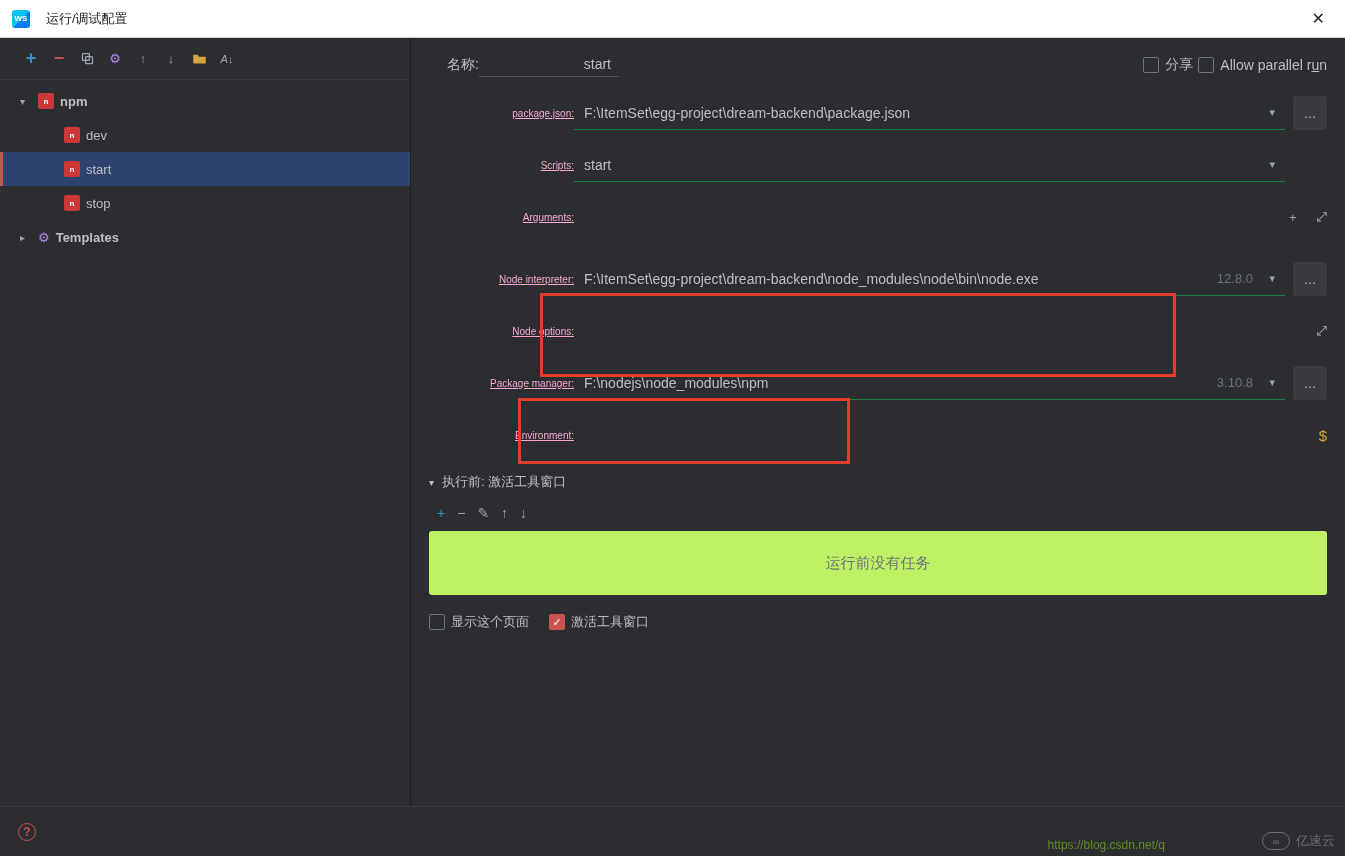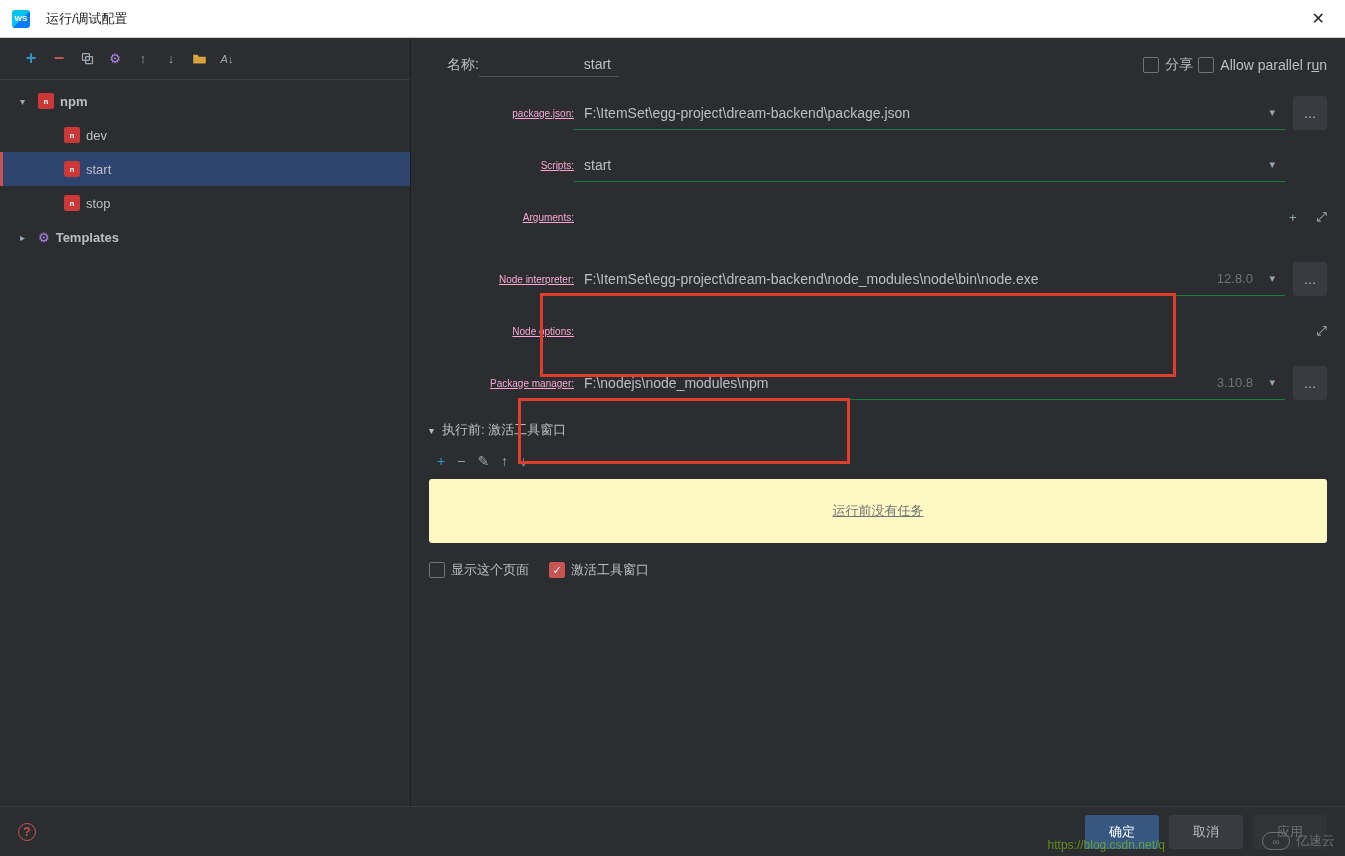--- a/index.html
+++ b/index.html
@@ -45,21 +45,21 @@
 .chk-box { width:16px; height:16px; border:1px solid #6f737a; border-radius:2px; display:flex; align-items:center; justify-content:center; }
 .chk-box.checked { background:#c75450; border-color:#c75450; color:#fff; font-size:11px; }
 
 .highlight-red { position:absolute; border: 3px solid #e03e2d; pointer-events:none; }
 
 .before-run { margin-top: 20px; }
 .before-run-hdr { display:flex; align-items:center; gap:8px; font-size:13px; margin-bottom:10px; cursor:pointer; }
 .br-toolbar { display:flex; gap:12px; padding: 4px 8px; margin-bottom:6px; }
 .br-btn { color:#9aa7b0; cursor:pointer; font-size:14px; }
 .br-plus { color:#3592c4; }
-.empty-tasks { height:64px; background:#fef9c3; display:flex; align-items:center; justify-content:center; color:#6f737a; font-size:13px; border-radius:3px;text-decoration:underline; }
+.empty-tasks { height:64px; background:#bef264; display:flex; align-items:center; justify-content:center; color:#6f737a; font-size:15px; border-radius:3px; }
 .bottom-checks { display:flex; gap:20px; margin-top:18px; }
 
 .footer { height: 50px; border-top:1px solid #393b40; display:flex; align-items:center; justify-content:space-between; padding: 0 18px; position:absolute; bottom:0; left:0; right:0; background:#2b2d30; }
 .help-icon { color:#c75450; border:1.5px solid #c75450; width:18px; height:18px; border-radius:50%; display:flex; align-items:center; justify-content:center; font-size:12px; font-weight:bold; cursor:pointer; }
 .btns { display:flex; gap:10px; }
 .btn { padding: 8px 24px; background:#393b40; color:#bcbec4; cursor:pointer; border-radius:3px; font-size:13px; }
 .btn.primary { background: #365880; color:#fff; }
 
 .watermark { position:absolute; right:10px; bottom:6px; display:flex; align-items:center; gap:6px; color:#888; font-size:13px; opacity:0.7; }
 .wm-logo { width:28px; height:18px; border:1.5px solid #888; border-radius:10px; display:flex; align-items:center; justify-content:center; font-size:10px; }
@@ -174,20 +174,25 @@
       <span class="expand-icon">⤢</span>
     </div>
     <div class="row">
       <div class="label">Package <u>m</u>anager:</div>
       <div class="field with-drop">
           <span>F:\nodejs\node_modules\npm</span>
           <span class="version">3.10.8</span>
         </div>
       <div class="aux-btn">…</div>
     </div>
+    <div class="row">
+      <div class="label">En<u>v</u>ironment:</div>
+      <div style="flex:1"></div>
+      <span style="color:#d9a33f;font-size:15px;cursor:pointer">$</span>
+    </div>
 
     <div class="before-run">
       <div class="before-run-hdr">
         <span style="font-size:10px">▾</span>
         <span>执行前: 激活工具窗口</span>
       </div>
       <div class="br-toolbar">
         <span class="br-btn br-plus">+</span>
         <span class="br-btn">−</span>
         <span class="br-btn">✎</span>
@@ -207,24 +212,19 @@
       </div>
     </div>
 
     <div class="highlight-red" style="left:129px; top:255px; width:636px; height:84px;"></div>
     <div class="highlight-red" style="left:107px; top:360px; width:332px; height:66px;"></div>
   </div>
 </div>
 
 <div class="footer">
   <div class="help-icon">?</div>
-  <div class="btns">
-    <div class="btn primary">确定</div>
-    <div class="btn">取消</div>
-    <div class="btn" style="opacity:0.45">应用</div>
-  </div>
 </div>
 
 <div class="url">https://blog.csdn.net/q</div>
 <div class="watermark">
   <div class="wm-logo">∞</div>
   <span>亿速云</span>
 </div>
 
 </body></html>

